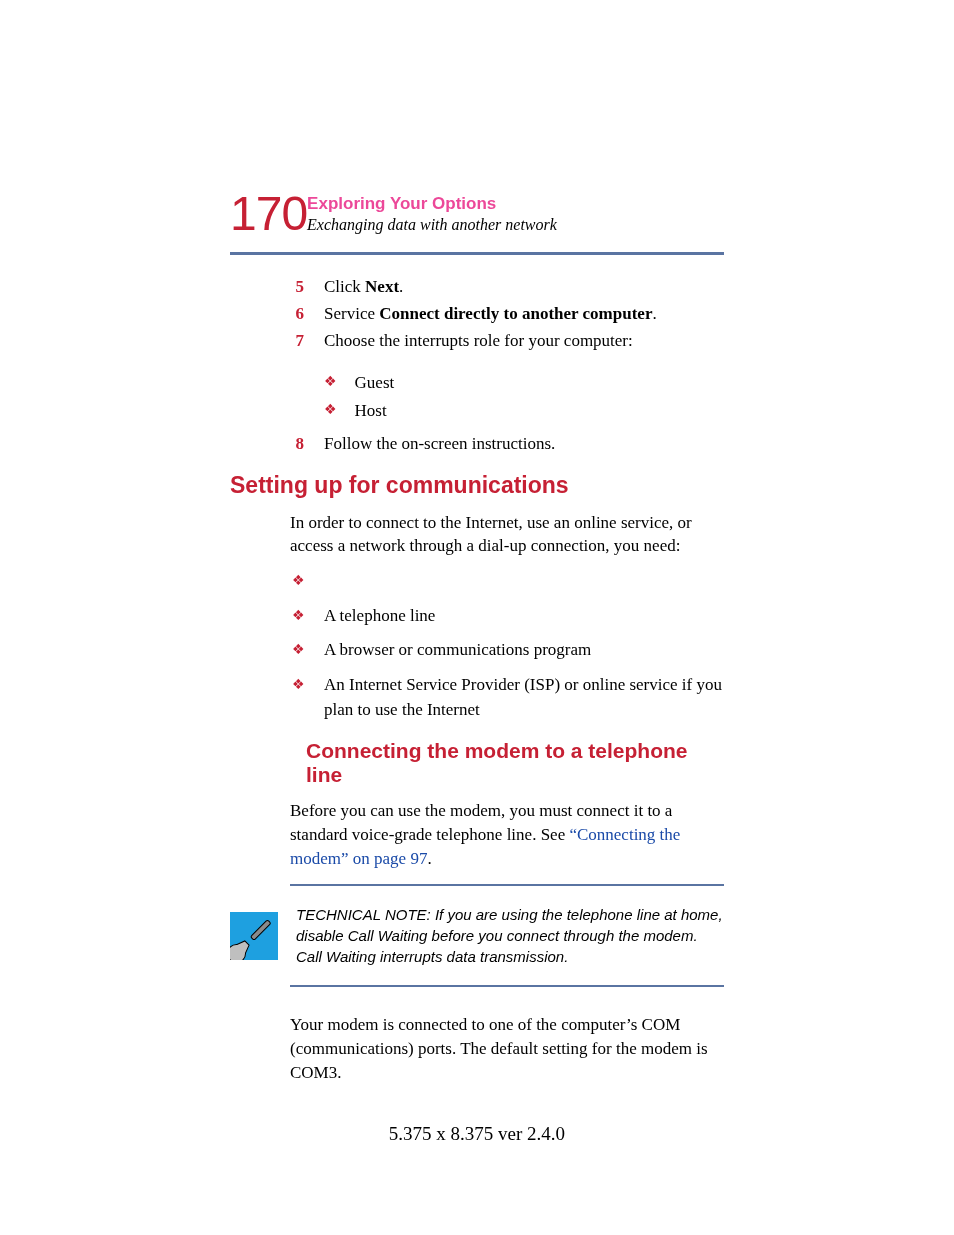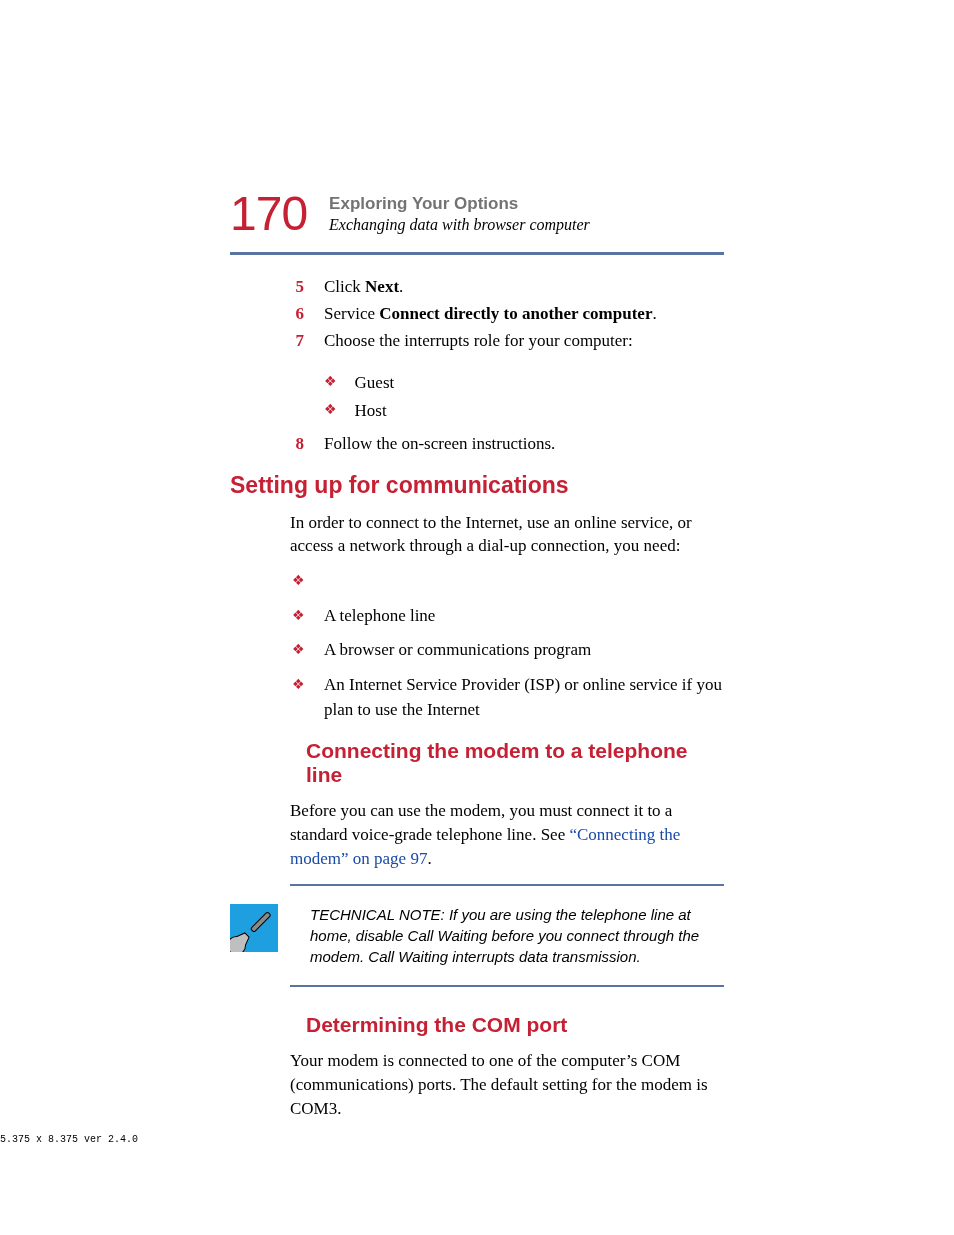--- a/index.html
+++ b/index.html
@@ -12,21 +12,20 @@
   .page {
     width: 954px;
     height: 1235px;
     position: relative;
     box-sizing: border-box;
     padding: 190px 230px 0 230px;
   }
   .header-row {
     display: flex;
     align-items: flex-start;
-    gap: 22px;
     margin-bottom: 8px;
   }
   .page-number {
     font-family: "Arial Narrow", "Helvetica Neue", Arial, sans-serif;
     font-stretch: condensed;
     font-weight: 400;
     font-size: 48px;
     line-height: 1;
     color: #c62034;
     letter-spacing: -1px;
@@ -34,21 +33,21 @@
   .header-texts {
     display: flex;
     flex-direction: column;
     padding-top: 4px;
   }
   .chapter-title {
     font-family: "Arial Narrow", "Helvetica Neue", Arial, sans-serif;
     font-stretch: condensed;
     font-weight: 700;
     font-size: 17px;
-    color: #737373;
+    color: #ec4899;
   }
   .section-subtitle {
     font-family: "Times New Roman", Times, serif;
     font-style: italic;
     font-size: 16px;
     color: #000;
     margin-top: 2px;
   }
   .rule {
     border: none;
@@ -135,57 +134,57 @@
   }
   .para {
     font-size: 17px;
     line-height: 1.4;
     margin: 12px 0 10px 0;
   }
   .bold { font-weight: 700; }
   .link { color: #1a4aa8; }
   .note-block {
     display: flex;
-    gap: 32px;
-    align-items: flex-start;
+    gap: 18px;
+    align-items: center;
     margin-left: -60px;
     margin-top: 6px;
   }
   .note-icon {
     width: 48px;
     height: 48px;
     flex: 0 0 48px;
   }
   .note-text {
     font-family: Arial, Helvetica, sans-serif;
     font-style: italic;
     font-size: 15px;
     line-height: 1.4;
     flex: 1;
   }
   .footer {
     position: absolute;
     bottom: 90px;
     left: 0;
     right: 0;
-    text-align: left;
-    font-size: 10px;
-    font-family: Liberation Mono, monospace;
+    text-align: center;
+    font-size: 19px;
+    font-family: Liberation Serif, serif;
   }
 </style>
 </head>
 <body>
 
 <div class="page">
 
   <div class="header-row">
     <div class="page-number">170</div>
     <div class="header-texts">
       <div class="chapter-title">Exploring Your Options</div>
-      <div class="section-subtitle">Exchanging data with browser computer</div>
+      <div class="section-subtitle">Exchanging data with another network</div>
     </div>
   </div>
 
   <hr class="rule">
 
   <div class="content">
 
     <ol class="num-list">
       <li class="num-li">
         <span class="num">5</span>
@@ -261,21 +260,20 @@
             <rect x="-3" y="-2" width="24" height="5" rx="2" fill="#8a8a8a" stroke="#000" stroke-width="1"></rect>
             <path d="M -18 -6 A 9 9 0 1 0 -18 6 L -10 3 L -10 -3 Z" fill="#bfbfbf" stroke="#000" stroke-width="1"></path>
           </g>
         </svg>
       </div>
       <div class="note-text">TECHNICAL NOTE: If you are using the telephone line at home, disable Call Waiting before you connect through the modem. Call Waiting interrupts data transmission.</div>
     </div>
 
     <hr class="rule-thin" style="margin-top:18px;margin-bottom:26px;">
 
-    <div class="h3">Determining the COM port</div>
 
     <p class="para">Your modem is connected to one of the computer’s COM (communications) ports. The default setting for the modem is COM3.</p>
 
   </div>
 
   <div class="footer">5.375 x 8.375 ver 2.4.0</div>
 
 </div>
 
 </body></html>

